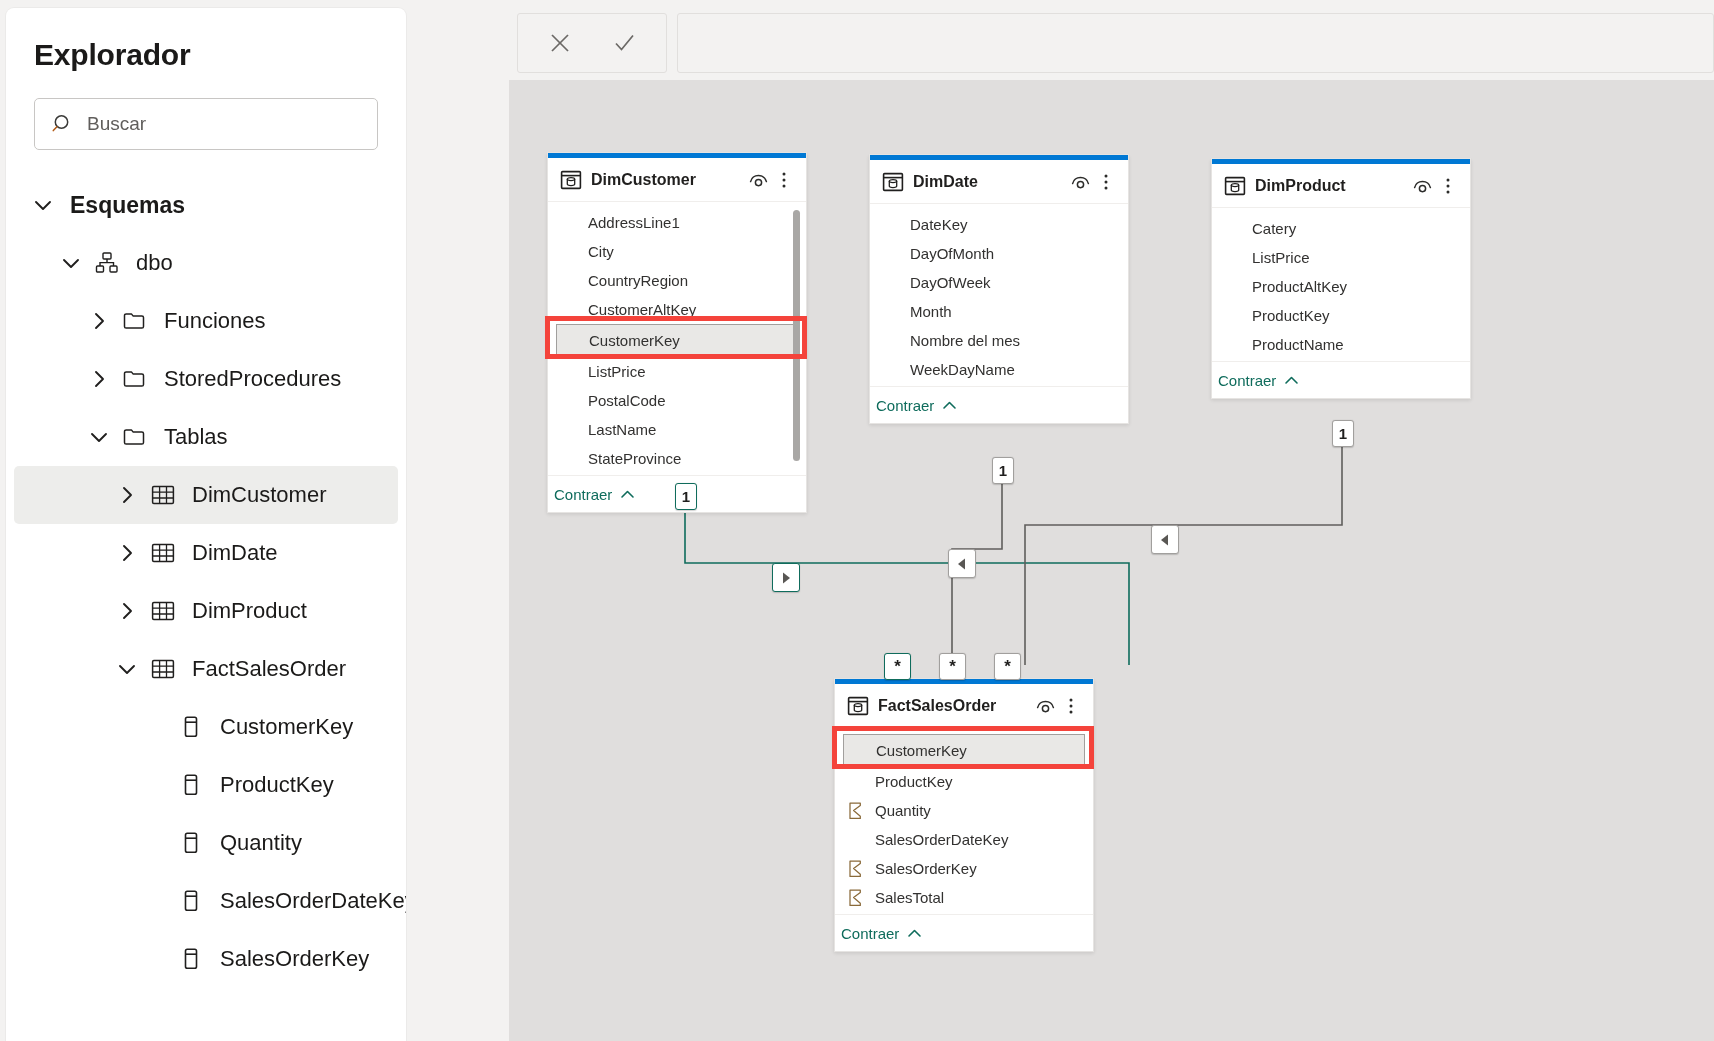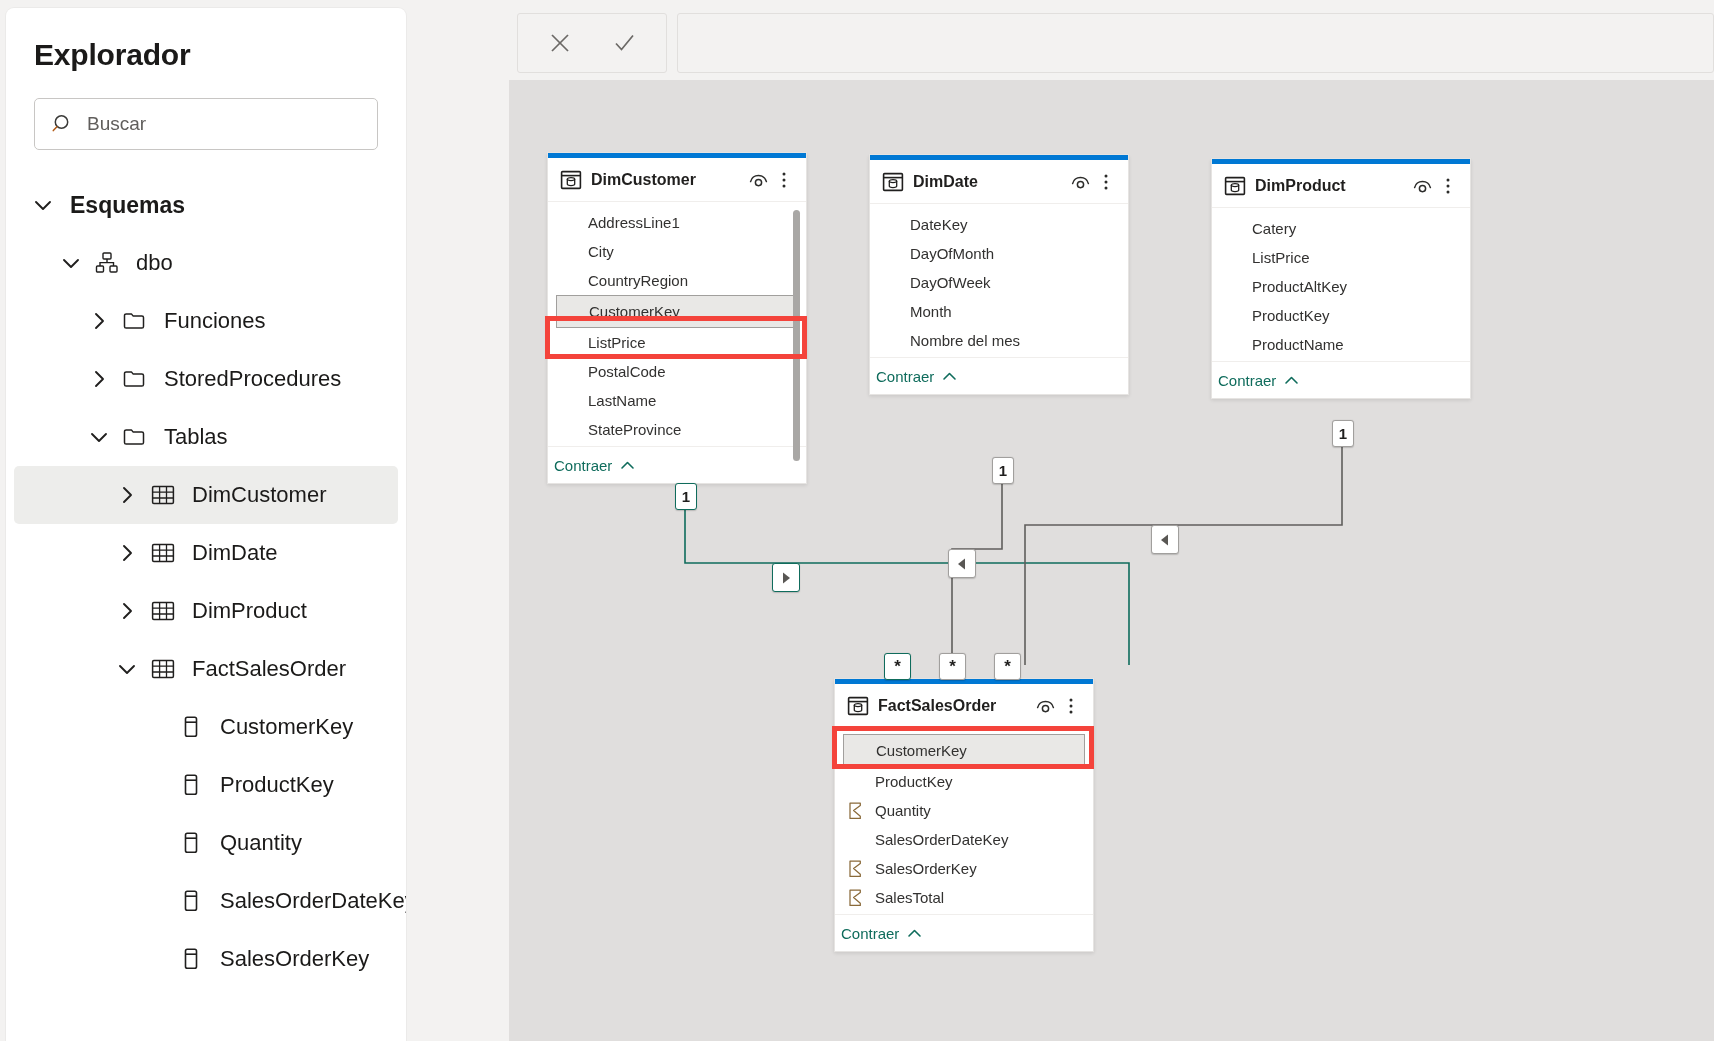--- a/index.html
+++ b/index.html
@@ -481,20 +481,24 @@
               <span class="fname">AddressLine1</span>
             </div>
             <div class="fieldrow">
               <span class="nosig"></span>
               <span class="fname">City</span>
             </div>
             <div class="fieldrow">
               <span class="nosig"></span>
               <span class="fname">CountryRegion</span>
             </div>
+            <div class="fieldrow">
+              <span class="nosig"></span>
+              <span class="fname">CustomerAltKey</span>
+            </div>
             <div class="fieldrow sel-field">
               <span class="nosig"></span>
               <span class="fname">CustomerKey</span>
             </div>
             <div class="fieldrow">
               <span class="nosig"></span>
               <span class="fname">ListPrice</span>
             </div>
             <div class="fieldrow">
               <span class="nosig"></span>
@@ -570,20 +574,24 @@
               <span class="fname">DayOfWeek</span>
             </div>
             <div class="fieldrow">
               <span class="nosig"></span>
               <span class="fname">Month</span>
             </div>
             <div class="fieldrow">
               <span class="nosig"></span>
               <span class="fname">Nombre del mes</span>
             </div>
+            <div class="fieldrow">
+              <span class="nosig"></span>
+              <span class="fname">WeekDayName</span>
+            </div>
           </div>
           <div class="card-foot">
             <span>Contraer</span>
             <span class="cf-chev">
               <span style="display: flex;">
                 <svg width="17" height="14" viewBox="0 0 17 14" fill="none">
                   <polyline points="3,10 8.5,4.5 14,10" fill="none" stroke="#0F6C5C" stroke-width="1.6" stroke-linecap="round" stroke-linejoin="round"></polyline>
                 </svg>
               </span>
             </span>

